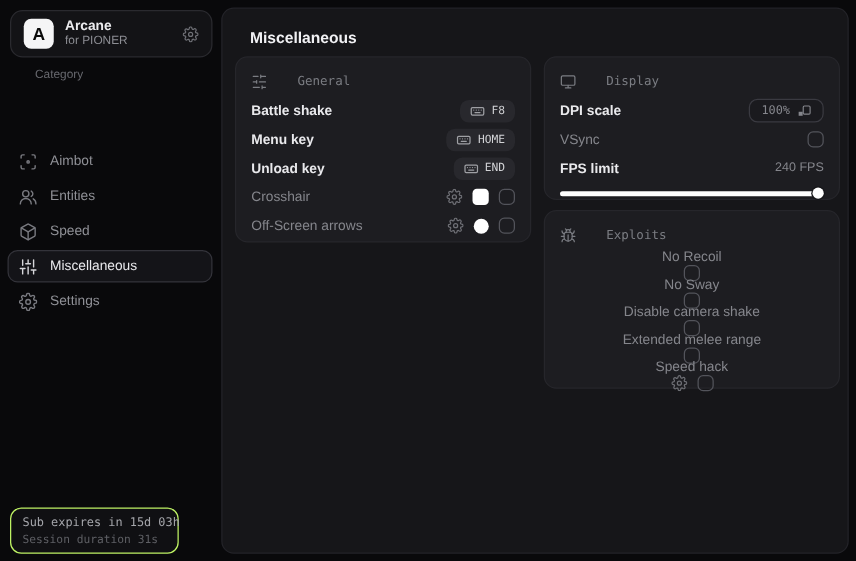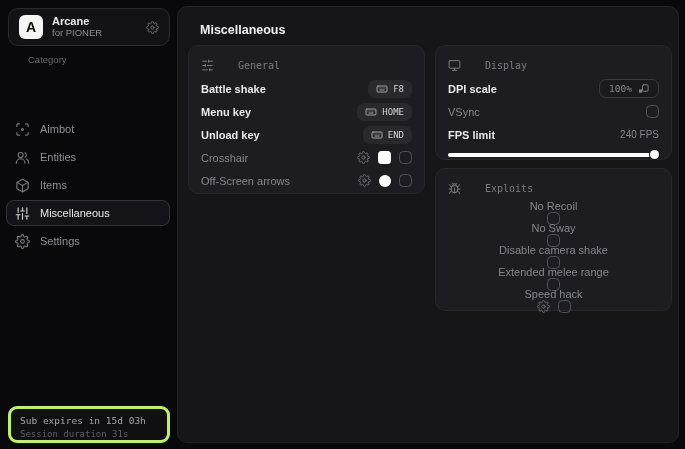--- a/index.html
+++ b/index.html
@@ -37,22 +37,22 @@
     height:26px; border-radius:8px; display:flex; align-items:center; gap:10px;
     padding:0 8px; color:#8f9096; font-size:11px; cursor:pointer;
     border:1px solid transparent; background:transparent;
   }
   .nav-item .icon { width:15px; height:15px; color:#797a80; }
   .nav-item .icon svg { width:15px; height:15px; }
   .nav-item.selected { background:#141418; border-color:#33333a; color:#e9e9ec; }
   .nav-item.selected .icon { color:#d6d6da; }
 
   .footer-card {
-    position:absolute; left:8px; top:406px; width:162px; height:37px;
-    background:#101013; border:3px solid #bef264; border-radius:9px;
+    position:absolute; left:8px; top:406px; width:135px; height:37px;
+    background:#101013; border:1px solid #bef264; border-radius:9px;
     padding:6px 9px; font-family:"DejaVu Sans Mono", monospace;
   }
   .f1 { color:#a4a5aa; font-size:9.5px; white-space:nowrap; }
   .f2 { color:#5e5f64; font-size:9px; margin-top:3px; white-space:nowrap; }
 
   
   .panel {
     position:absolute; left:177px; top:6px; width:502px; height:437px;
     background:#161619; border:1px solid #232328; border-radius:10px;
   }
@@ -159,21 +159,21 @@
         <span>Entities</span>
       </div>
       <div class="nav-item">
         <span class="icon">
           <svg viewBox="0 0 24 24">
               <path d="M21 8a2 2 0 0 0-1-1.73l-7-4a2 2 0 0 0-2 0l-7 4A2 2 0 0 0 3 8v8a2 2 0 0 0 1 1.73l7 4a2 2 0 0 0 2 0l7-4A2 2 0 0 0 21 16Z"></path>
               <path d="m3.3 7 8.7 5 8.7-5"></path>
               <path d="M12 22V12"></path>
             </svg>
         </span>
-        <span>Items</span>
+        <span>Speed</span>
       </div>
       <div class="nav-item selected">
         <span class="icon">
           <svg viewBox="0 0 24 24">
               <path d="M5 21v-7M5 10V3M12 21v-9M12 8V3M19 21v-5M19 12V3M2 14h6M9 8h6M16 16h6"></path>
             </svg>
         </span>
         <span>Miscellaneous</span>
       </div>
       <div class="nav-item">

